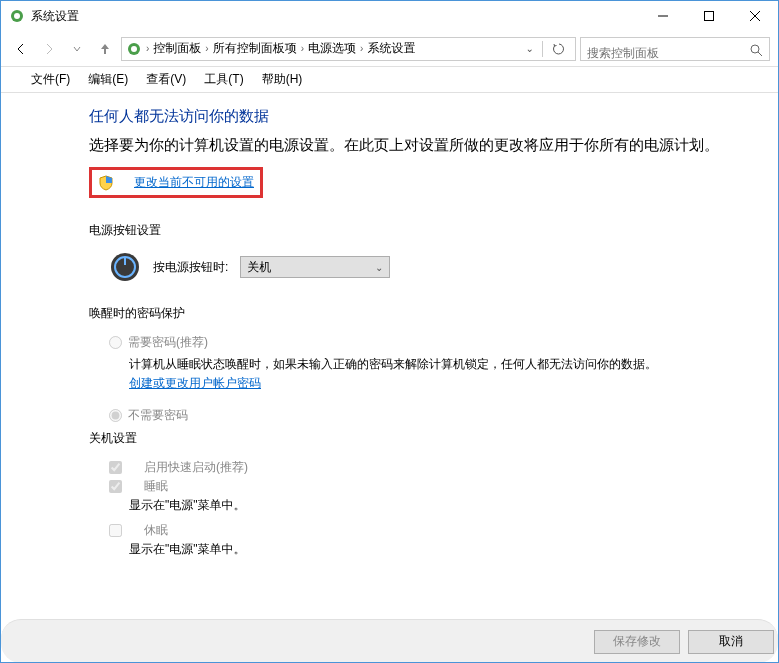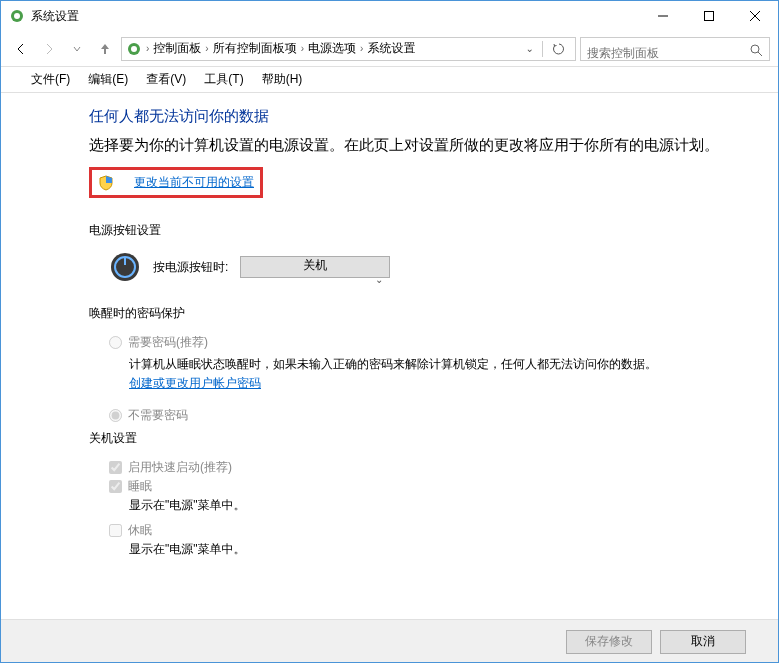--- a/index.html
+++ b/index.html
@@ -31,35 +31,35 @@
 .heading { color: #003399; font-size: 15px; margin-bottom: 10px; }
 .subheading { font-size: 15px; margin-bottom: 12px; }
 .admin-link-box { border: 3px solid #d33; padding: 4px 6px; display: inline-flex; align-items: center; gap: 20px; margin-bottom: 18px; }
 .admin-link { color: #0066cc; text-decoration: underline; cursor: pointer; font-size: 12px; }
 .shield { width: 16px; height: 16px; }
 
 .section-title { font-size: 12px; margin-bottom: 12px; margin-top: 6px; }
 .power-row { display: flex; align-items: center; gap: 12px; margin-left: 20px; margin-bottom: 22px; }
 .power-icon { width: 32px; height: 32px; }
 .power-label { font-size: 12px; }
-.dropdown { width: 150px; height: 22px; border: 1px solid #adadad; background: #e1e1e1; display: flex; align-items: center; padding: 0 6px; cursor: pointer; font-size: 12px; flex-direction: column; }
+.dropdown { width: 150px; height: 22px; border: 1px solid #adadad; background: #e1e1e1; display: flex; align-items: center; padding: 0 6px; cursor: pointer; font-size: 12px; }
 .dropdown-arrow { margin-left: auto; font-size: 10px; color: #555; }
 
 .radio-row { display: flex; align-items: center; gap: 6px; margin-left: 20px; margin-bottom: 4px; }
 .radio-row input { accent-color: #888; }
 .radio-label { font-size: 12px; color: #888; }
 .radio-desc { font-size: 12px; margin-left: 40px; margin-bottom: 14px; line-height: 1.6; color: #000; max-width: 540px; }
 .inline-link { color: #0066cc; text-decoration: underline; cursor: pointer; }
 
-.check-row { display: flex; align-items: center; gap: 6px; margin-left: 20px; margin-bottom: 2px; }
+.check-row { display: flex; align-items: center; gap: 22px; margin-left: 20px; margin-bottom: 2px; }
 .check-row input { accent-color: #888; }
 .check-label { font-size: 12px; color: #888; }
 .check-desc { font-size: 12px; margin-left: 40px; margin-bottom: 8px; color: #000; }
 
-.footer { height: 44px; border-top: 1px solid #e0e0e0; display: flex; align-items: center; justify-content: flex-end; padding: 0 32px; gap: 8px; background: #f0f0f0; }
+.footer { height: 44px; border-top: 1px solid #e0e0e0; display: flex; align-items: center; justify-content: flex-end; padding: 0 4px; gap: 8px; background: #f0f0f0; border-radius: 20px; }
 .footer-btn { min-width: 86px; height: 24px; border: 1px solid #adadad; background: #e1e1e1; cursor: pointer; font-size: 12px; font-family: inherit; }
 .footer-btn:disabled { color: #888; cursor: default; }
 
 ::-webkit-scrollbar { width: 17px; }
 ::-webkit-scrollbar-track { background: #f0f0f0; }
 ::-webkit-scrollbar-thumb { background: #c0c0c0; }
 ::-webkit-scrollbar-button { background: #f0f0f0; height: 17px; }
 </style>
 </head>
 <body>

